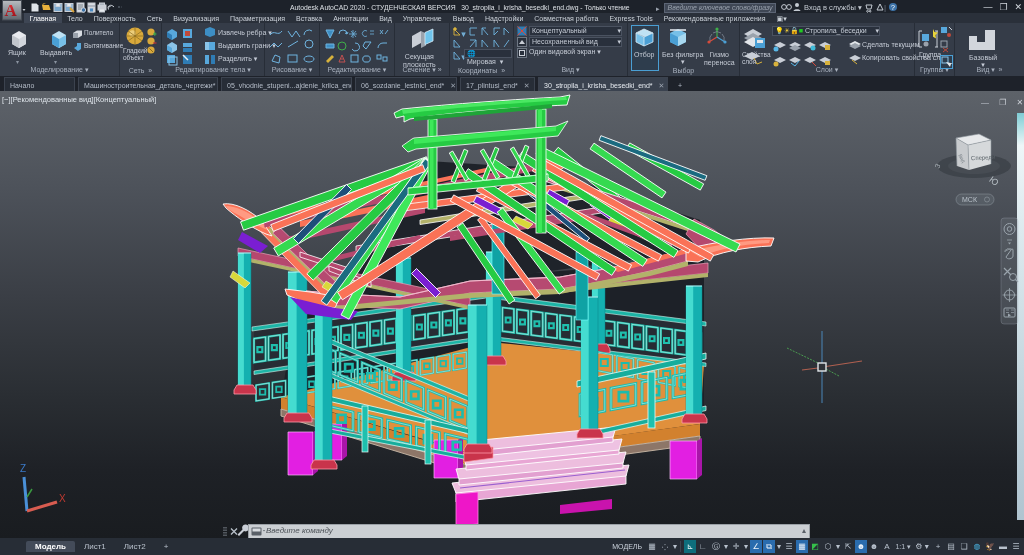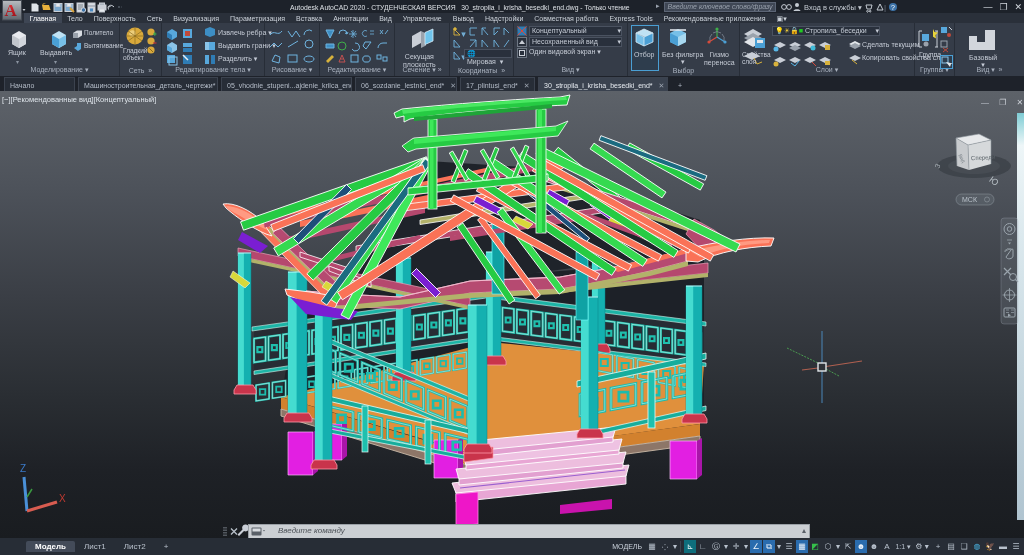--- a/index.html
+++ b/index.html
@@ -5,21 +5,21 @@
 html,body{margin:0;padding:0;width:1024px;height:555px;overflow:hidden;background:#1d2127;
 font-family:"Liberation Sans",sans-serif;}
 *{box-sizing:border-box;}
 #app{position:relative;width:1024px;height:555px;}
 .abs{position:absolute;}
 
 #titlebar{position:absolute;left:0;top:0;width:1024px;height:14px;background:#1d222a;}
 #alogo{position:absolute;left:2px;top:0px;width:24px;height:21px;z-index:5;overflow:hidden;}
 #qat{position:absolute;left:30px;top:1px;height:12px;display:flex;gap:3px;align-items:center;}
 #title-text{position:absolute;left:290px;top:3.5px;color:#dde1e6;font-size:6.8px;white-space:nowrap;}
-#searchwrap{position:absolute;left:656px;top:2px;display:flex;align-items:flex-start;gap:4px;}
+#searchwrap{position:absolute;left:656px;top:2px;display:flex;align-items:flex-end;gap:4px;}
 #searchbox{width:112px;height:10px;background:#3f4755;border:1px solid #5c6575;
 color:#98a0ac;font-size:7px;font-style:italic;padding-left:3px;line-height:8px;}
 #winbtn{position:absolute;right:2px;top:2px;display:flex;gap:7px;color:#d2d7dd;font-size:9px;}
 
 #menurow{position:absolute;left:0;top:13px;width:1024px;height:10px;background:#2a303a;display:flex;align-items:stretch;padding-left:24px;}
 #menurow .tab{color:#ccd2da;font-size:7px;padding:1.5px 5.5px 0;white-space:nowrap;}
 #menurow .tab.act{background:#3e4654;color:#fff;}
 
 #ribbon{position:absolute;left:0;top:23px;width:1024px;height:53px;background:#353c48;}
 .panel{position:absolute;top:0;height:53px;border-right:1px solid #272d37;}
@@ -36,21 +36,21 @@
 
 #canvas{position:absolute;left:0;top:91px;width:1024px;height:447px;overflow:hidden;
 background:linear-gradient(#5d6269 0%,#4d525a 22%,#3b3f46 45%,#2a2e33 68%,#1e2126 85%,#191c20 100%);}
 #vplabel{position:absolute;left:2px;top:4px;color:#dde3e9;font-size:7.5px;}
 #docbtns{position:absolute;left:981px;top:7px;color:#c9ced5;font-size:8px;letter-spacing:4px;}
 #scroll{position:absolute;left:1017px;top:22px;width:7px;height:407px;
 background:linear-gradient(#7ecbd4 0%,#a8dde2 3%,#eef6f8 8%,#dce9ee 30%,#c2d4dd 70%,#b0c4d0 100%);}
 
 #cmdbar{position:absolute;left:248px;top:525px;width:562px;height:13px;display:flex;align-items:center;}
 #cmdinput{flex:1;height:15px;background:#cbcfd3;border:1px solid #9aa0a6;color:#4c5157;
-font-size:8px;font-style:italic;line-height:11px;padding-left:29px;position:relative;}
+font-size:8px;font-style:italic;line-height:11px;padding-left:17px;position:relative;}
 
 #statusbar{position:absolute;left:0;top:538px;width:1024px;height:17px;background:#272d36;}
 #laytabs{position:absolute;left:26px;top:0;height:17px;display:flex;align-items:center;font-size:8px;color:#b9c1cc;}
 #laytabs .lt{padding:1px 9px;}
 #laytabs .lt.act{background:#434b59;color:#fff;border-radius:2px 2px 0 0;font-weight:bold;}
 #stright{position:absolute;right:2px;top:1px;height:15px;display:flex;align-items:center;color:#c3cbd6;}
 #stright .lbl{font-size:7px;margin-right:3px;color:#cdd4de;}
 .sic{width:12px;height:13px;margin-left:1px;display:flex;align-items:center;justify-content:center;font-size:8px;color:#b9c2cd;position:relative;}
 .sic.hl{background:#0e6e7c;color:#e8f4f6;}
 .sic.hb{background:#2a6cae;color:#eaf2fa;}

